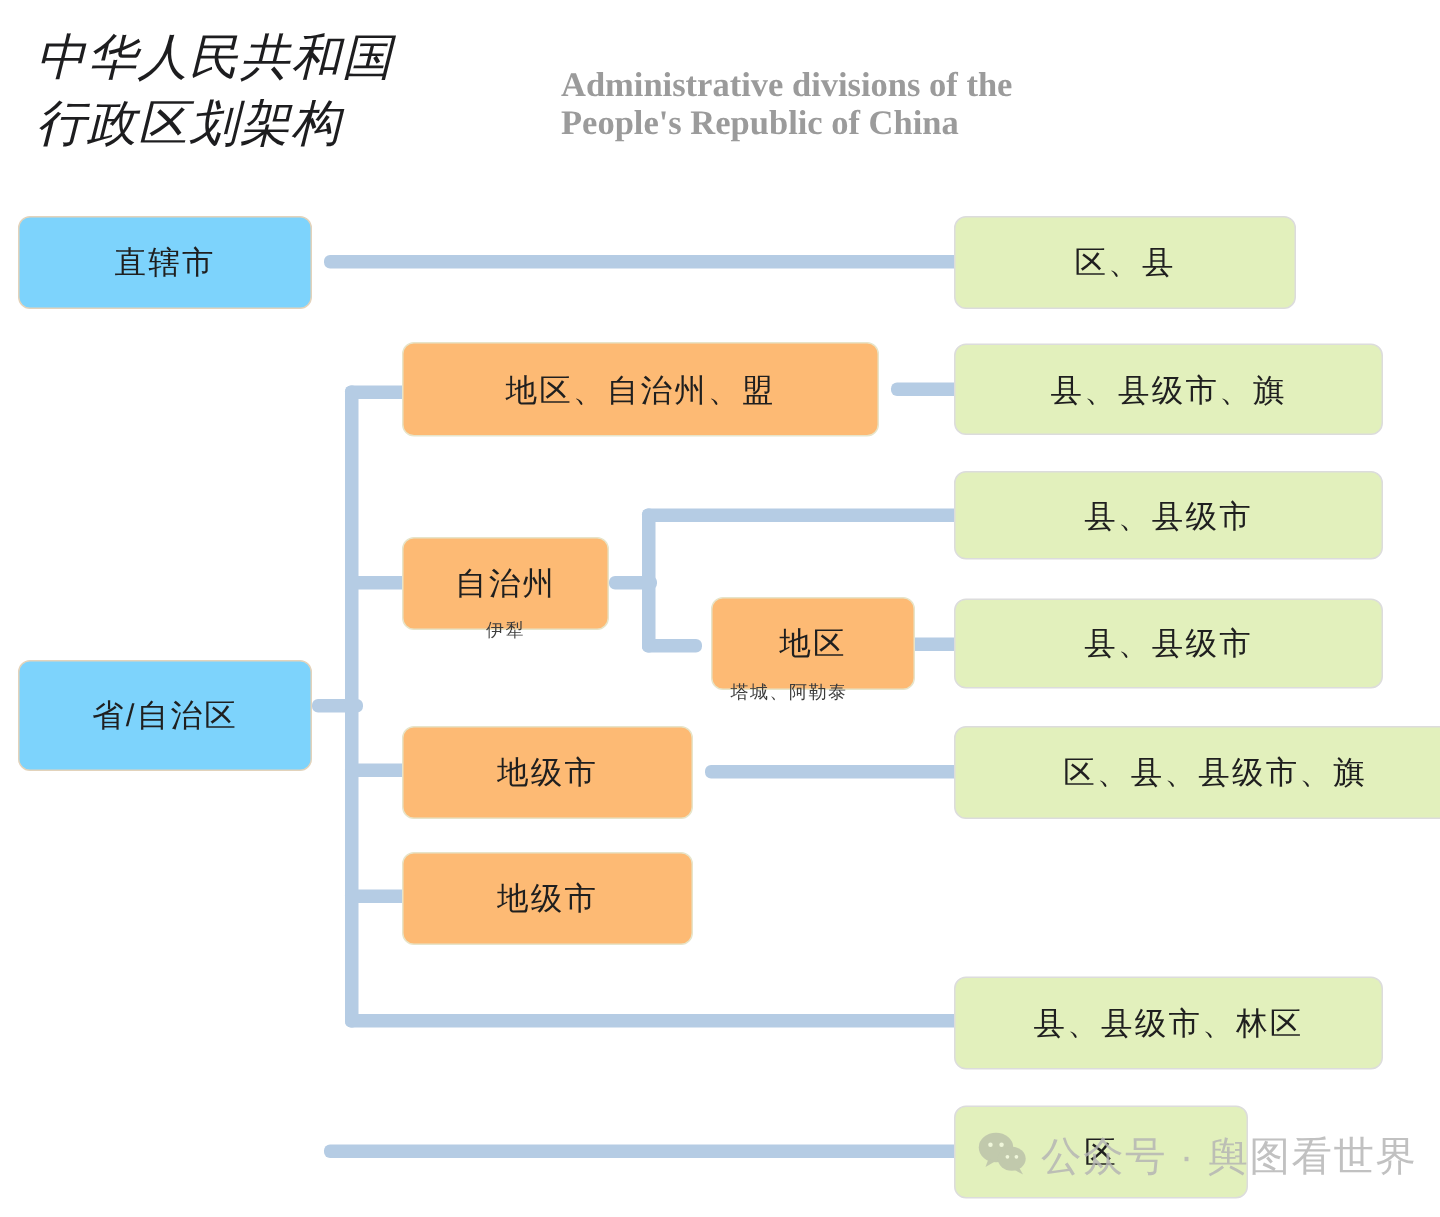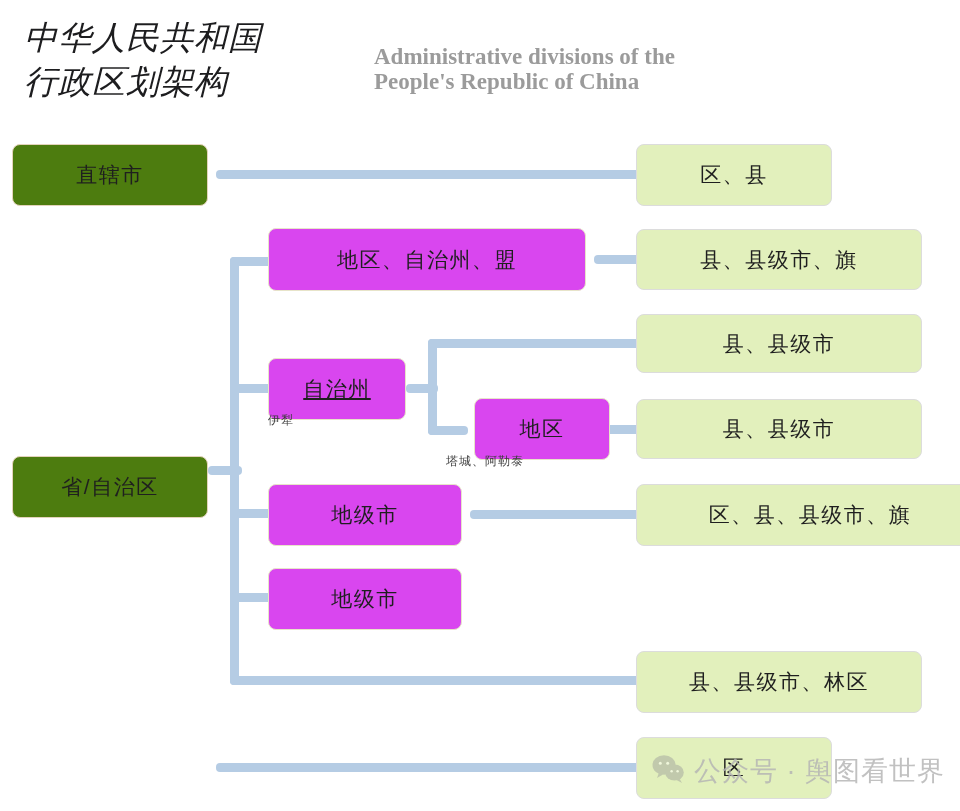--- a/index.html
+++ b/index.html
@@ -53,30 +53,30 @@
     border-radius: 8px;
     border: 1px solid #dcdcdc;
     display: flex;
     align-items: center;
     justify-content: center;
     color: #1f1f1f;
     font-size: 21px;
     letter-spacing: 1.5px;
     z-index: 3;
   }
-  .node.orange { background: #4d7c0f; border-color: #e3d3bb; }
-  .node.yellow { background: #d946ef; border-color: #e7e4c9; }
+  .node.orange { background: #7dd3fc; border-color: #e3d3bb; }
+  .node.yellow { background: #fdba74; border-color: #e7e4c9; }
   .node.green  { background: #e2f0bc; border-color: #dcdcdc; }
 
   .sublabel {
     position: absolute;
     font-size: 12px;
     color: #3c3c3c;
     letter-spacing: 1px;
-    text-align: left;
+    text-align: center;
     z-index: 4;
     white-space: nowrap;
   }
 
   
   .conn {
     position: absolute;
     background: #b5cce4;
     z-index: 1;
   }
@@ -139,51 +139,51 @@
   <div class="conn r" style="left:594px; top:425px; width:46px; height:9px;"></div>
 
   <div class="conn r" style="left:470px; top:510px; width:170px; height:9px;"></div>
 
   <div class="conn r" style="left:216px; top:763px; width:424px; height:9px;"></div>
 
   <div class="node orange" style="left:12px; top:144px; width:196px; height:62px;">
     <span>直辖市</span>
   </div>
 
-  <div class="node green" style="left:636px; top:144px; width:196px; height:62px;">
+  <div class="node green" style="left:636px; top:144px; width:228px; height:62px;">
     <span>区、县</span>
   </div>
 
   <div class="node yellow" style="left:268px; top:228px; width:318px; height:63px;">
     <span>地区、自治州、盟</span>
   </div>
 
   <div class="node green" style="left:636px; top:229px; width:286px; height:61px;">
     <span>县、县级市、旗</span>
   </div>
 
   <div class="node green" style="left:636px; top:314px; width:286px; height:59px;">
     <span>县、县级市</span>
   </div>
 
-  <div class="node yellow" style="left:268px; top:358px; width:138px; height:62px;text-decoration:underline;">
+  <div class="node yellow" style="left:268px; top:358px; width:138px; height:62px;">
     <span>自治州</span>
   </div>
   <div class="sublabel" style="left:268px; top:412px; width:138px;">伊犁</div>
 
   <div class="node yellow" style="left:464px; top:398px; width:136px; height:62px;margin-left:10px;">
     <span>地区</span>
   </div>
   <div class="sublabel" style="left:446px; top:453px; width:160px;font-family:Liberation Mono, monospace;">塔城、阿勒泰</div>
 
   <div class="node green" style="left:636px; top:399px; width:286px; height:60px;">
     <span>县、县级市</span>
   </div>
 
-  <div class="node orange" style="left:12px; top:456px; width:196px; height:62px;">
+  <div class="node orange" style="left:12px; top:440px; width:196px; height:74px;">
     <span>省/自治区</span>
   </div>
 
   <div class="node yellow" style="left:268px; top:484px; width:194px; height:62px;">
     <span>地级市</span>
   </div>
 
   <div class="node green" style="left:636px; top:484px; width:348px; height:62px;text-align:center;">
     <span>区、县、县级市、旗</span>
   </div>

